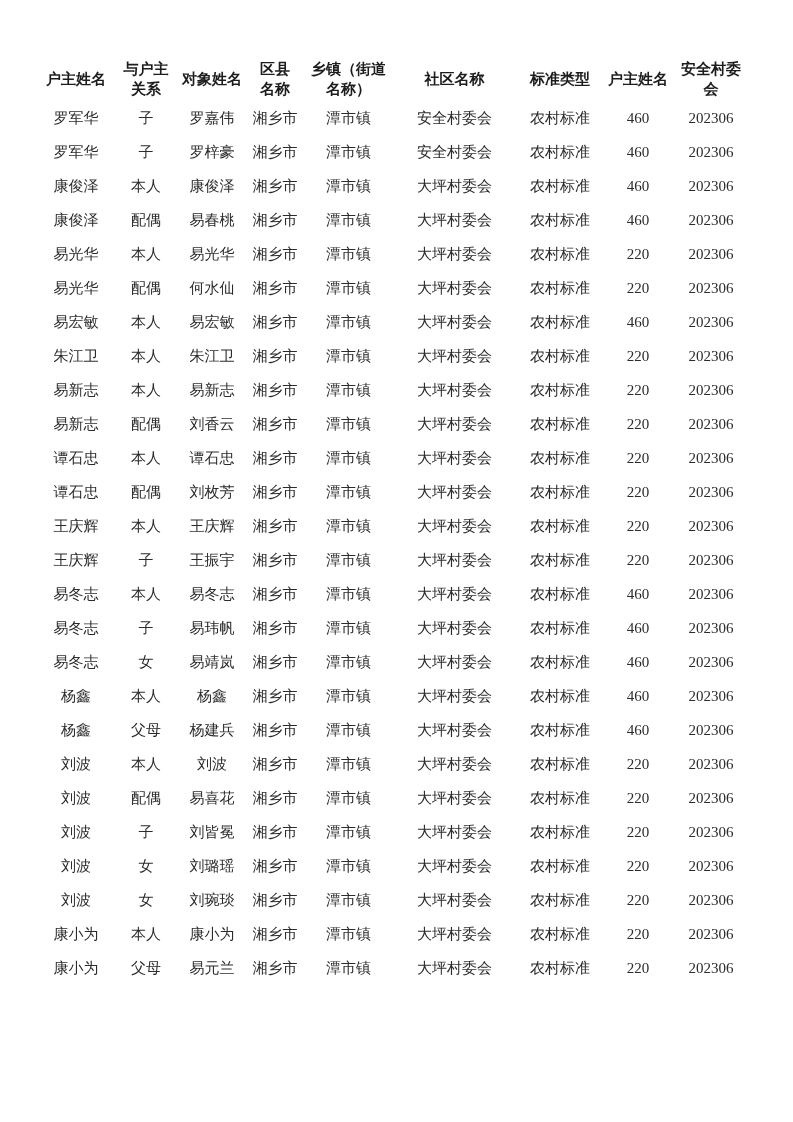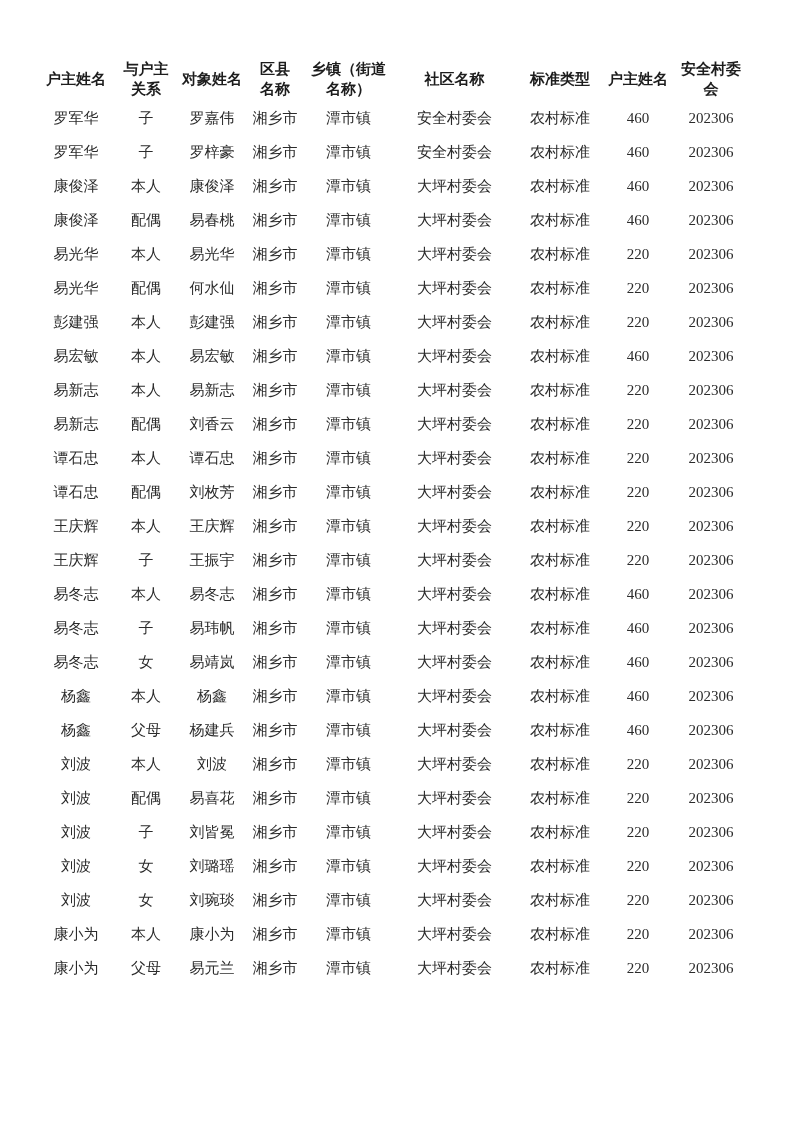--- a/index.html
+++ b/index.html
@@ -153,39 +153,39 @@
       <td>配偶</td>
       <td>何水仙</td>
       <td>湘乡市</td>
       <td>潭市镇</td>
       <td>大坪村委会</td>
       <td>农村标准</td>
       <td>220</td>
       <td>202306</td>
     </tr>
         <tr>
-      <td>彭建强</td>
-      <td>本人</td>
-      <td>彭建强</td>
-      <td>湘乡市</td>
-      <td>潭市镇</td>
-      <td>大坪村委会</td>
-      <td>农村标准</td>
-      <td>220</td>
-      <td>202306</td>
-    </tr>
-        <tr>
       <td>易宏敏</td>
       <td>本人</td>
       <td>易宏敏</td>
       <td>湘乡市</td>
       <td>潭市镇</td>
       <td>大坪村委会</td>
       <td>农村标准</td>
       <td>460</td>
+      <td>202306</td>
+    </tr>
+        <tr>
+      <td>朱江卫</td>
+      <td>本人</td>
+      <td>朱江卫</td>
+      <td>湘乡市</td>
+      <td>潭市镇</td>
+      <td>大坪村委会</td>
+      <td>农村标准</td>
+      <td>220</td>
       <td>202306</td>
     </tr>
         <tr>
       <td>易新志</td>
       <td>本人</td>
       <td>易新志</td>
       <td>湘乡市</td>
       <td>潭市镇</td>
       <td>大坪村委会</td>
       <td>农村标准</td>

